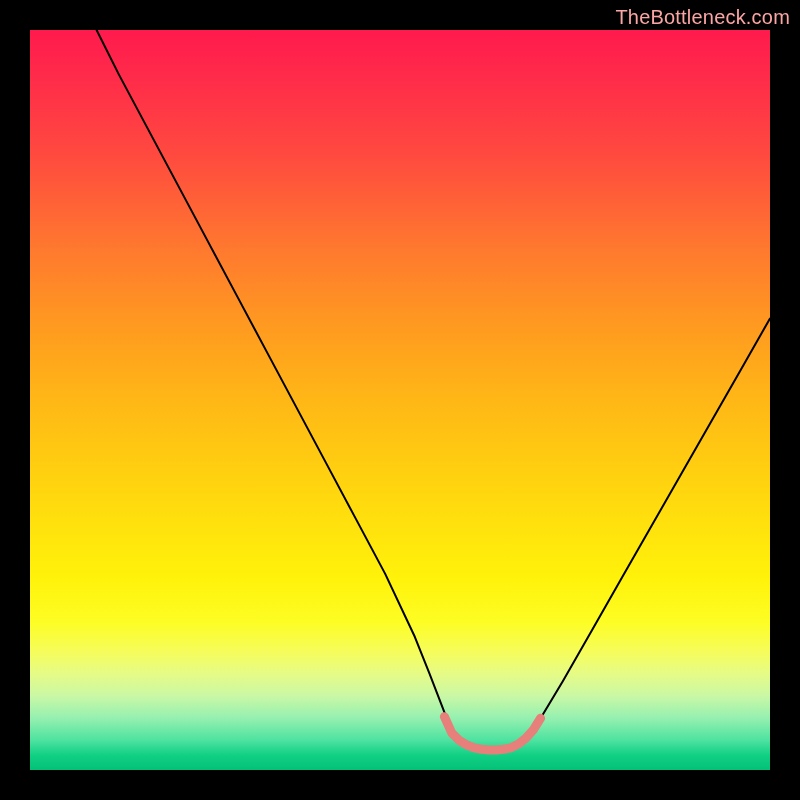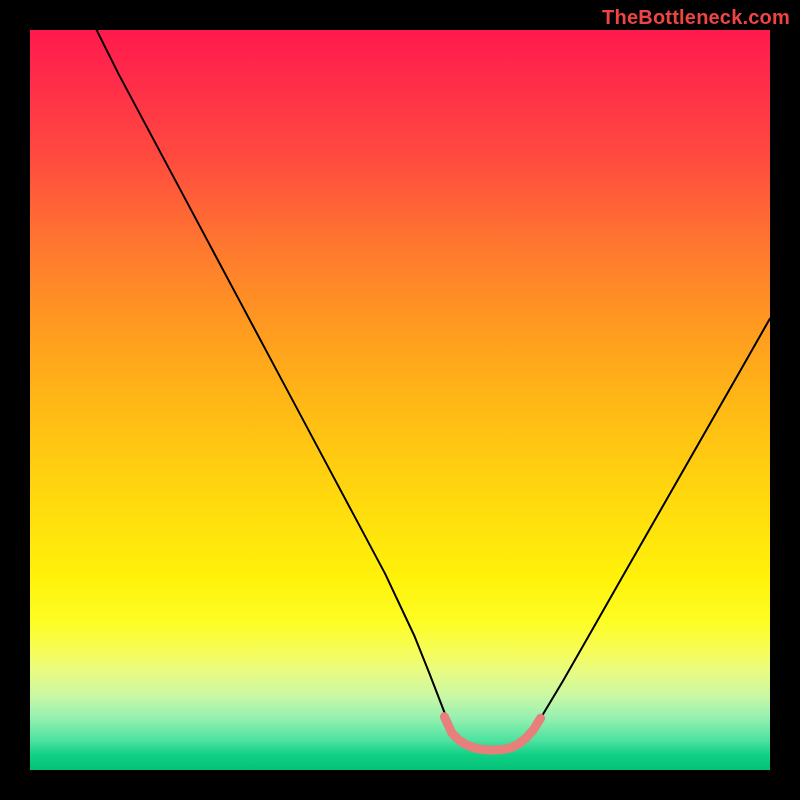--- a/index.html
+++ b/index.html
@@ -54,24 +54,24 @@
   .curve-svg {
     position: absolute;
     left: 0; top: 0;
     width: 100%;
     height: 100%;
   }
   .watermark {
     position: absolute;
     top: 6px;
     right: 10px;
-    color: #ef4444;
+    color: #fca5a5;
     font-size: 20px;
     letter-spacing: 0.2px;
-    font-weight: 700;
+    font-weight: 400;
     user-select: none;
   }
 </style>
 </head>
 <body>
 
 <div class="stage">
 
   <div class="watermark">TheBottleneck.com</div>
 

